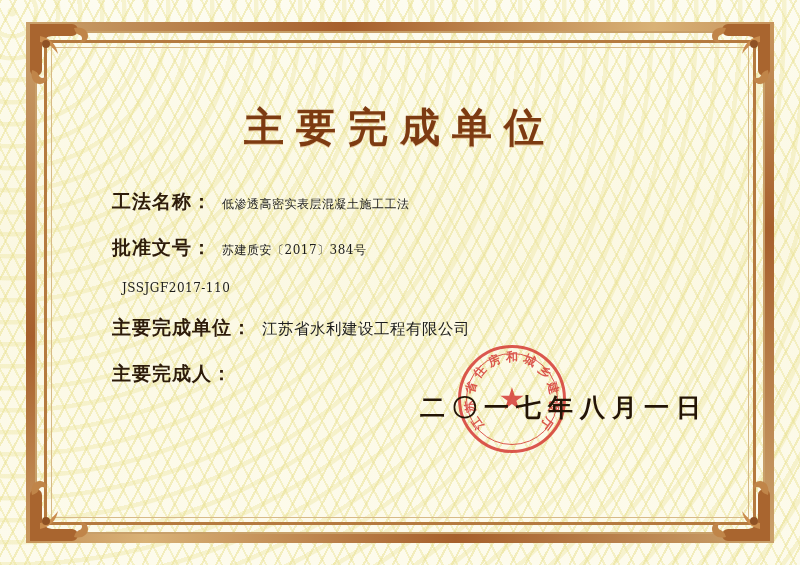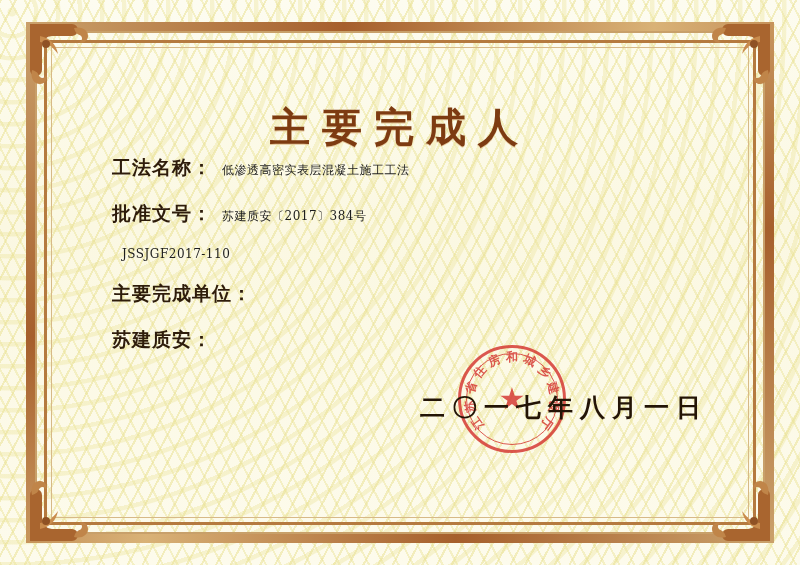--- a/index.html
+++ b/index.html
@@ -104,20 +104,21 @@
     margin-top: 44px;
     font-size: 40px;
     letter-spacing: 12px;
     font-weight: bold;
     color: #7d3b12;
     font-family: "DejaVu Serif", "Liberation Serif", serif;
     text-shadow: 0 1px 0 #e4c79a;
   }
 
   .fields {
+    margin-top: 34px;
     padding-left: 52px;
   }
   .field-row {
     display: flex;
     align-items: baseline;
     margin-bottom: 20px;
     color: #3a2410;
   }
   .field-label {
     font-size: 19px;
@@ -250,44 +251,45 @@
         <path d="M18 18 c10 2 16 8 18 18 c-6 -8 -10 -11 -18 -12 z" fill="#c98c4d"></path>
         <circle cx="24" cy="26" r="4" fill="#8f5224"></circle>
         <path d="M52 10 c8 -2 14 2 14 8 c0 5 -5 8 -9 6 c3 -1 4 -4 2 -6 c-2 -2 -5 -1 -7 -8 z" fill="#c08549"></path>
         <path d="M10 52 c-2 8 2 14 8 14 c5 0 8 -5 6 -9 c-1 3 -4 4 -6 2 c-2 -2 -1 -5 -8 -7 z" fill="#c08549"></path>
       </g>
     </svg>
   </div>
 
   <div class="content">
 
-    <div class="title">主要完成人</div>
+    <div class="title">主要完成单位</div>
 
     <div class="fields">
 
       <div class="field-row name">
         <div class="field-label">工法名称：</div>
         <div class="field-value">低渗透高密实表层混凝土施工工法</div>
       </div>
 
       <div class="field-row doc">
         <div class="field-label">批准文号：</div>
         <div class="field-value">苏建质安〔2017〕384号</div>
       </div>
 
       <div class="field-row code">
         <div class="field-value">JSSJGF2017-110</div>
       </div>
 
       <div class="field-row unit">
         <div class="field-label">主要完成单位：</div>
+        <div class="field-value">江苏省水利建设工程有限公司</div>
       </div>
 
       <div class="field-row persons">
-        <div class="field-label">苏建质安：</div>
+        <div class="field-label">主要完成人：</div>
       </div>
 
     </div>
 
     <div class="footer">
 
       <div class="seal">
         <div class="seal-inner"></div>
         <div class="seal-text">
             <span style="transform: translate(-50%, -50%) rotate(-125deg) translateY(-42px) rotate(0deg); transform-origin: 50% 50%;">江</span>

